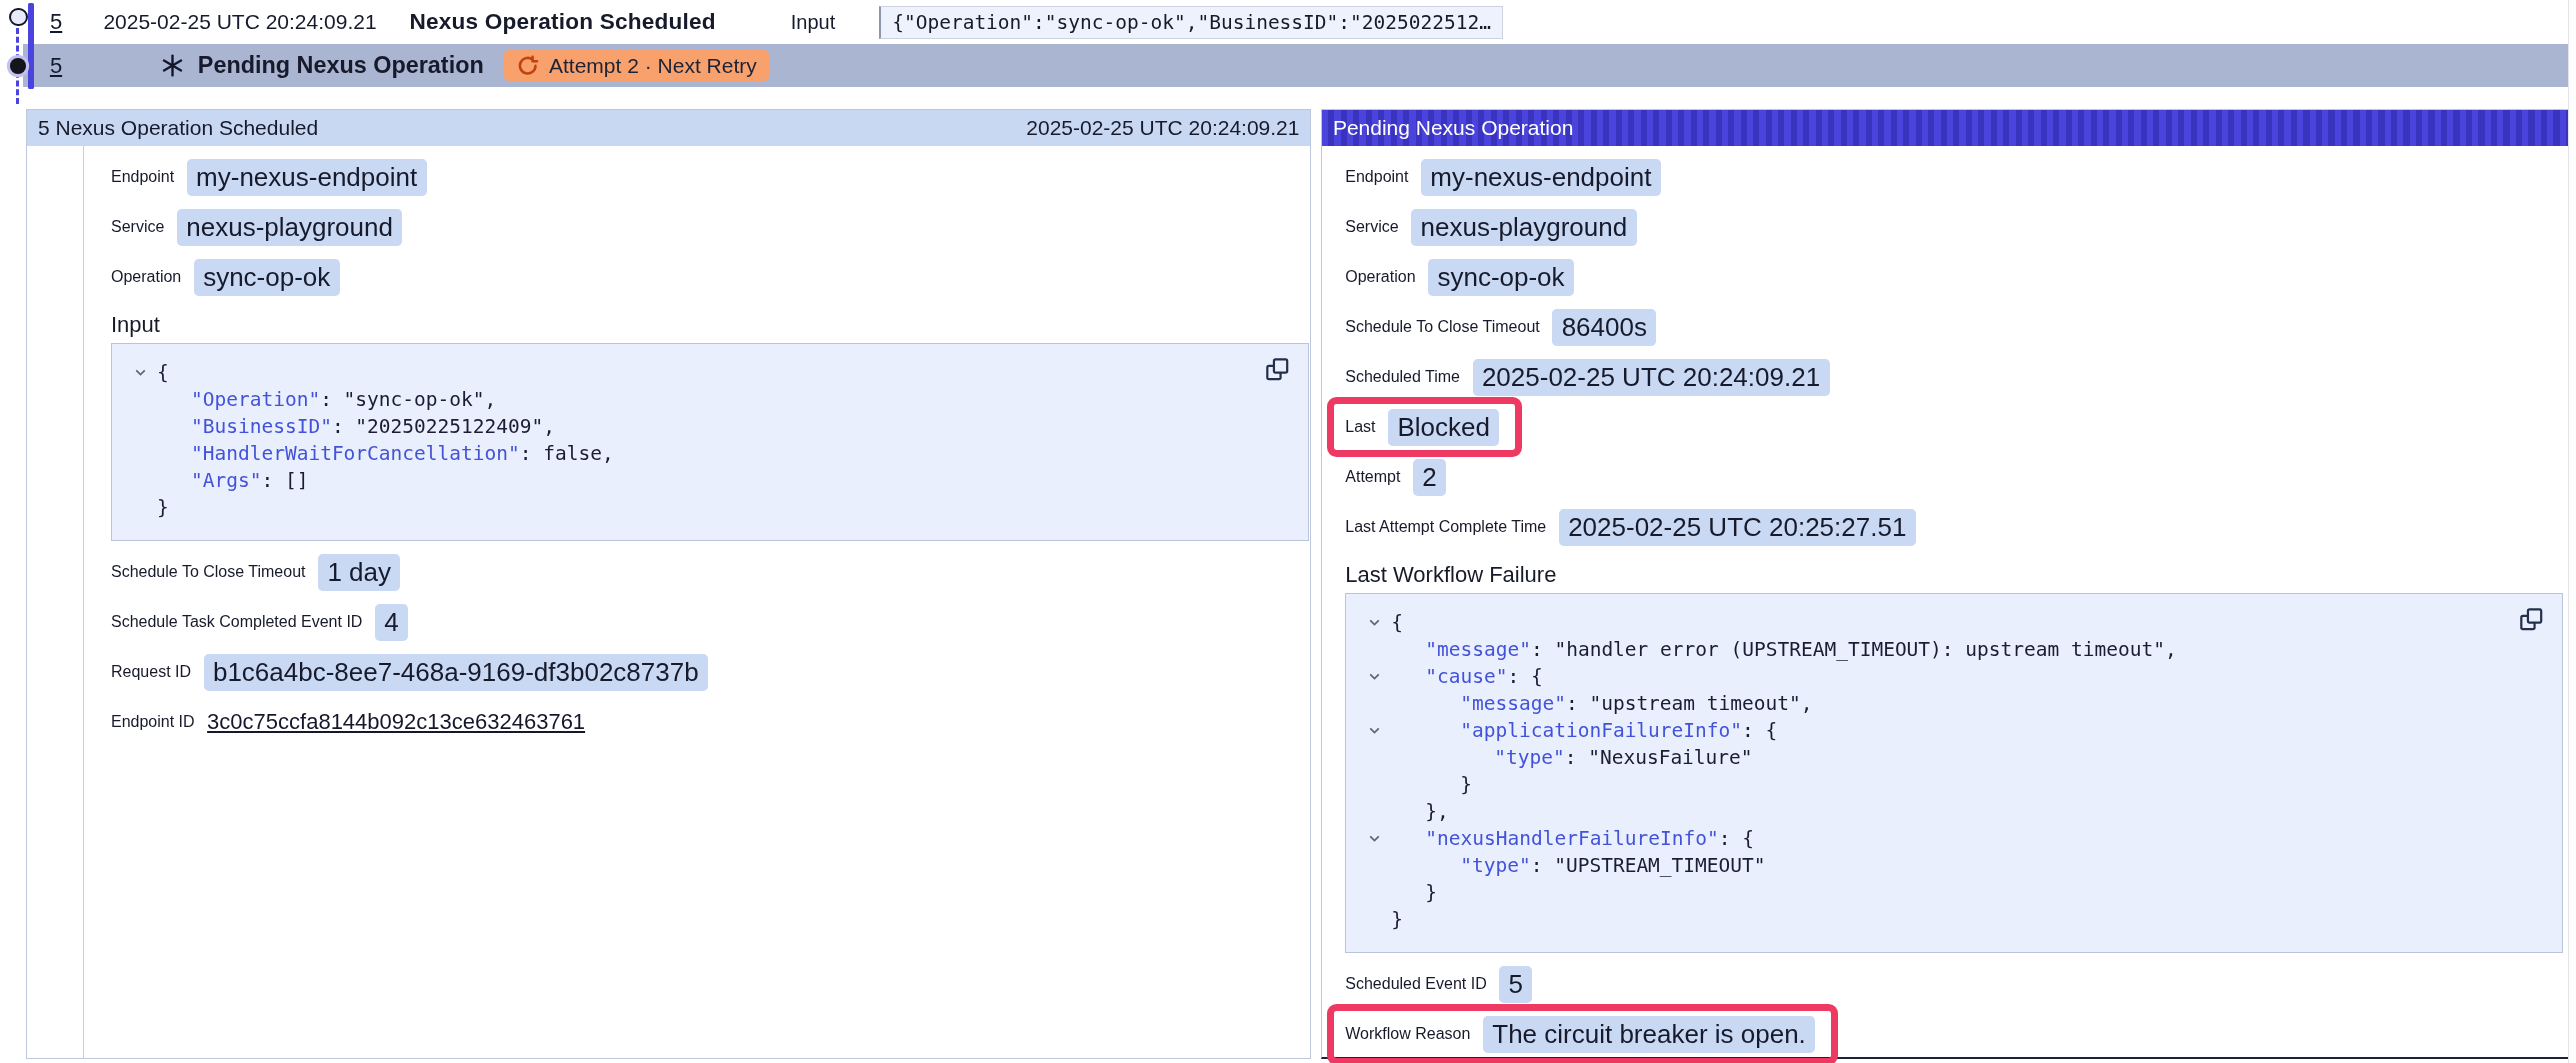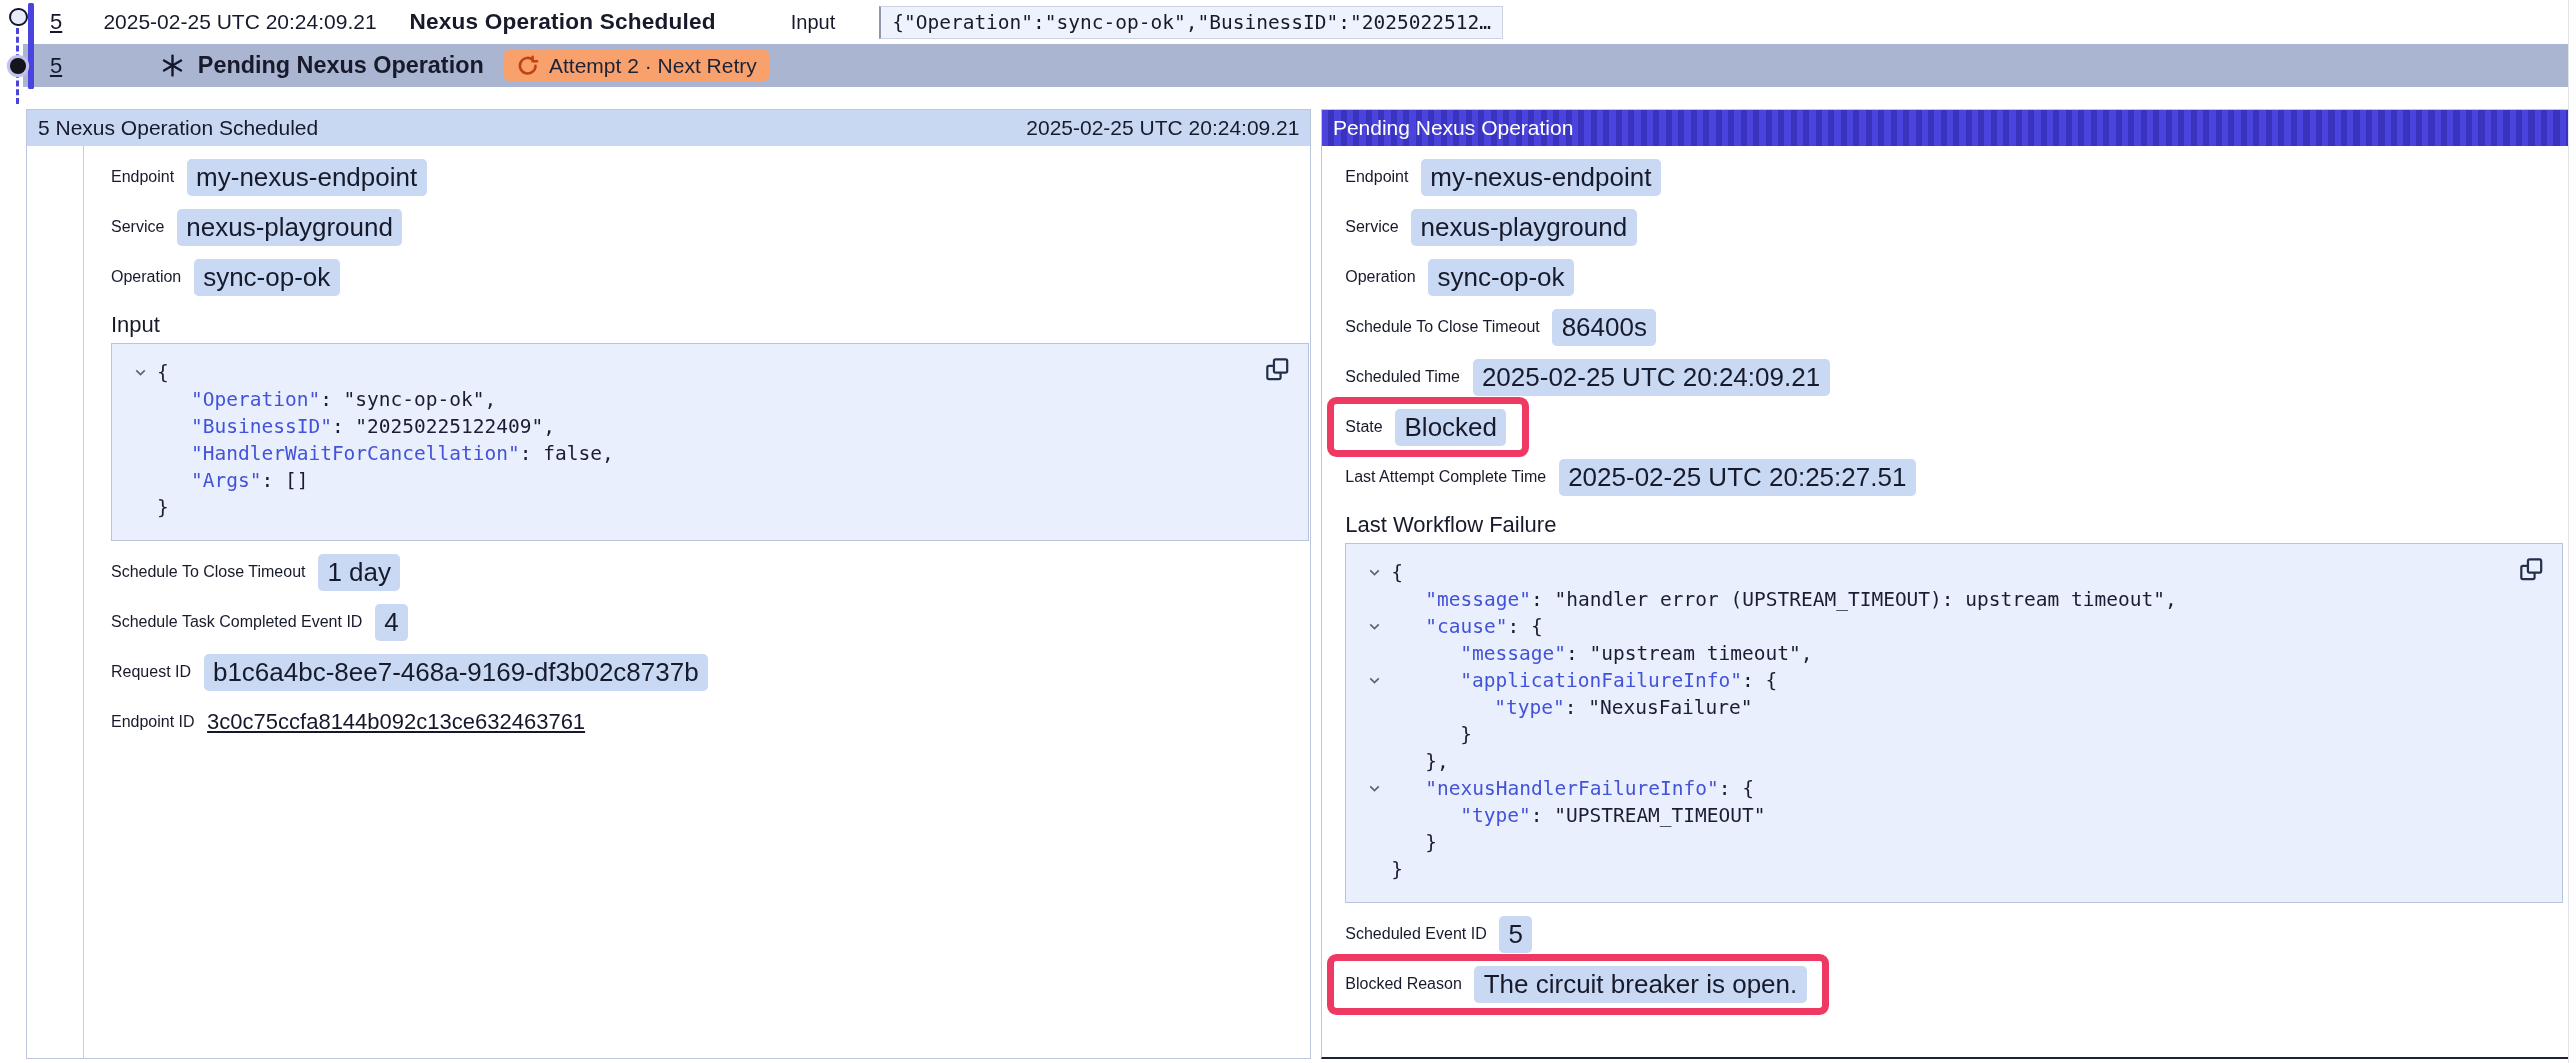--- a/index.html
+++ b/index.html
@@ -180,23 +180,27 @@
           <div class="field-row">
             <span class="field-label">Schedule To Close Timeout</span>
             <span class="field-badge">86400s</span>
           </div>
           <div class="field-row">
             <span class="field-label">Scheduled Time</span>
             <span class="field-badge">2025-02-25 UTC 20:24:09.21</span>
           </div>
           <div class="field-row">
             <div class="annotation-box">
-              <span class="field-label">State</span>
+              <span class="field-label">Last</span>
               <span class="field-badge">Blocked</span>
             </div>
+          </div>
+          <div class="field-row">
+            <span class="field-label">Attempt</span>
+            <span class="field-badge">2</span>
           </div>
           <div class="field-row">
             <span class="field-label">Last Attempt Complete Time</span>
             <span class="field-badge">2025-02-25 UTC 20:25:27.51</span>
           </div>
         </div>
       <div class="code-label">Last Workflow Failure</div>
       <div class="code">
           <button class="copy-btn"><svg viewBox="0 0 24 24" width="26.5" height="26.5">
               <rect x="3" y="9" width="12" height="12" rx="1.5" fill="none" stroke="#223049" stroke-width="2"></rect>
@@ -223,21 +227,21 @@
           <div class="code-line"><span class="gutter"></span><span class="code-text" style="padding-left: 34px;"><span class="json-plain">}</span></span></div>
           <div class="code-line"><span class="gutter"></span><span class="code-text" style="padding-left: 0px;"><span class="json-plain">}</span></span></div>
         </div>
       <div>
           <div class="field-row">
             <span class="field-label">Scheduled Event ID</span>
             <span class="field-badge">5</span>
           </div>
           <div class="field-row">
             <div class="annotation-box">
-              <span class="field-label">Blocked Reason</span>
+              <span class="field-label">Workflow Reason</span>
               <span class="field-badge">The circuit breaker is open.</span>
             </div>
           </div>
         </div>
     </div>
   </section>
 </div>
 
 <div class="scroll-strip"></div>
 

